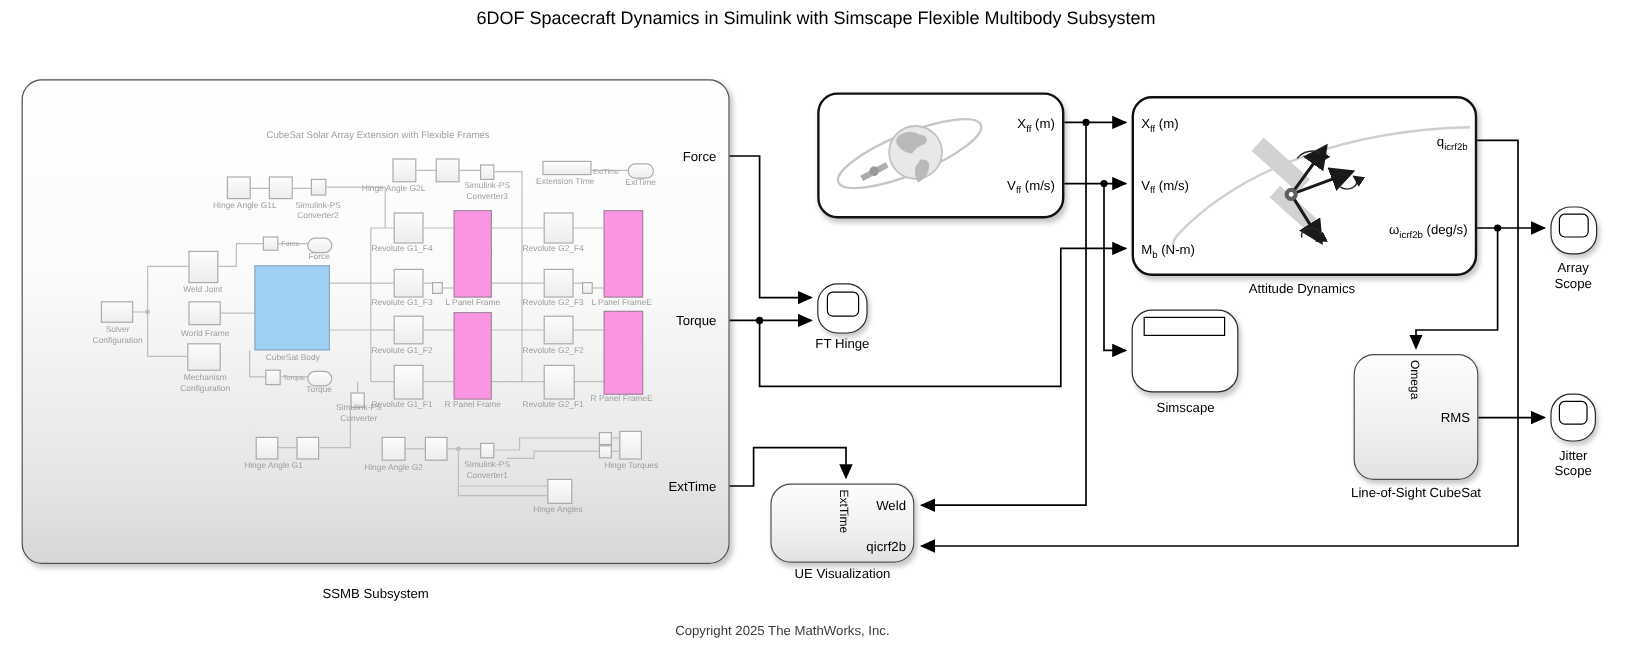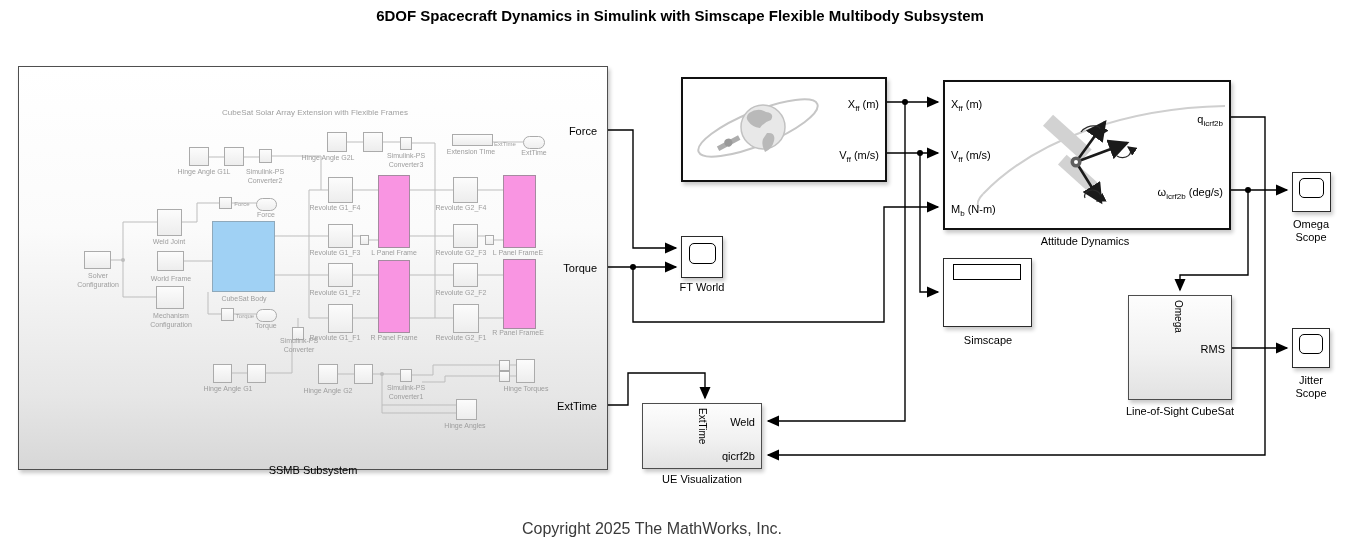--- a/index.html
+++ b/index.html
@@ -2,32 +2,32 @@
 <html><head>
 <meta charset="utf-8">
 <style>
   html,body { margin:0; padding:0; background:#ffffff; }
   .canvas {
     position:relative; width:1360px; height:547px; background:#ffffff;
     font-family:"Liberation Sans", sans-serif; overflow:hidden; color:#000;
   }
   .model-title {
     position:absolute; left:0; top:7px; width:1360px; text-align:center;
-    font-size:15px; font-weight:bold; color:#000;
+    font-size:15px; font-weight:normal; color:#000;
   }
   .copyright {
     position:absolute; left:0; top:520px; width:1304px; text-align:center;
-    font-size:16px; color:#3a3a3a;
+    font-size:11px; color:#3a3a3a;
   }
   svg.wires { position:absolute; left:0; top:0; pointer-events:none; }
   svg.wires path { pointer-events:stroke; }
 
   
   .blk { position:absolute; box-sizing:border-box; }
-  .shadow { box-shadow:2px 3px 4px rgba(0,0,0,0.22); }
+  .shadow { box-shadow:2px 3px 4px rgba(0,0,0,0.22);border-radius:17px; }
   .white-blk { background:#ffffff; border:2px solid #111; }
   .thin-blk  { background:#ffffff; border:1.4px solid #2b2b2b; }
   .grad-blk  { background:linear-gradient(180deg,#fdfdfd 0%,#f1f1f1 55%,#e2e2e2 100%); border:1.5px solid #4d4d4d; }
   .blk-label { position:absolute; transform:translateX(-50%); white-space:pre-line; text-align:center; font-size:11px; color:#000; line-height:1.15; }
   .port-lab { position:absolute; font-size:11px; height:16px; line-height:16px; white-space:nowrap; color:#000; }
   .port-lab sub { font-size:8px; }
   .pl-right { text-align:right; }
   .vlabel { position:absolute; writing-mode:vertical-rl; font-size:10px; color:#000; }
   .screen { position:absolute; border:1.6px solid #000; border-radius:5px; background:#fff; }
   .disp-rect { position:absolute; border:1.4px solid #000; background:#fff; }
@@ -226,21 +226,21 @@
           <div class="ib ib-box" style="left: 515px; top: 358px; width: 19px; height: 24px;"></div>
           <div class="in-label" style="left: 525px; top: 384px;">Hinge Torques</div>
           <div class="ib ib-box" style="left: 455px; top: 398px; width: 21px; height: 21px;"></div>
           <div class="in-label" style="left: 464px; top: 421px;">Hinge Angles</div>
         </div>
     </div>
     <div class="port-lab pl-right" style="right:10px; top:56px;">Force</div>
     <div class="port-lab pl-right" style="right:10px; top:193px;">Torque</div>
     <div class="port-lab pl-right" style="right:10px; top:331px;">ExtTime</div>
   </div>
-  <div class="blk-label" style="left:313px; top:464px;text-align:right;">SSMB Subsystem</div>
+  <div class="blk-label" style="left:313px; top:489px;text-align:right;">SSMB Subsystem</div>
 
   <div class="blk white-blk shadow" style="left:681px; top:77px; width:206px; height:105px;">
     <svg width="202" height="101" viewBox="0 0 202 101">
       <ellipse cx="75" cy="49" rx="64" ry="17" fill="none" stroke="#c6c6c6" stroke-width="2" transform="rotate(-22 75 49)"></ellipse>
       <circle cx="80" cy="48" r="22" fill="#e8e8e8" stroke="#c2c2c2" stroke-width="1.5"></circle>
       <path d="M66 34 q9 -6 17 -1 q9 1 5 8 q-7 2 -11 8 q-8 -1 -12 -7 q-3 -4 1 -8 Z" fill="#b9b9b9"></path>
       <path d="M84 54 q9 -1 7 8 q-2 8 -9 11 q-4 -7 -2 -13 Z" fill="#b9b9b9"></path>
       <g transform="rotate(-28 45 65)">
         <rect x="34" y="62" width="9" height="5" fill="#adadad"></rect>
         <rect x="49" y="62" width="9" height="5" fill="#adadad"></rect>
@@ -279,31 +279,31 @@
     <div class="port-lab" style="left:6px; top:65px;"><span>V</span><sub>ff</sub><span> (m/s)</span></div>
     <div class="port-lab" style="left:6px; top:119px;"><span>M</span><sub>b</sub><span> (N-m)</span></div>
     <div class="port-lab pl-right" style="right:6px; top:29px;"><span>q</span><sub>icrf2b</sub><span></span></div>
     <div class="port-lab pl-right" style="right:6px; top:102px;"><span>ω</span><sub>icrf2b</sub><span> (deg/s)</span></div>
   </div>
   <div class="blk-label" style="left:1085px; top:235px;">Attitude Dynamics</div>
 
   <div class="blk thin-blk shadow" style="left:681px; top:236px; width:42px; height:42px;">
     <div class="screen" style="left:7px; top:6px; width:25px; height:19px;"></div>
   </div>
-  <div class="blk-label" style="left:702px; top:281px;">FT World</div>
+  <div class="blk-label" style="left:702px; top:281px;">FT Hinge</div>
 
   <div class="blk thin-blk shadow" style="left:943px; top:258px; width:89px; height:69px;">
     <div class="disp-rect" style="left:9px; top:5px; width:66px; height:14px;"></div>
   </div>
   <div class="blk-label" style="left:988px; top:334px;">Simscape</div>
 
   <div class="blk thin-blk shadow" style="left:1292px; top:172px; width:39px; height:40px;">
     <div class="screen" style="left:6px; top:5px; width:23px; height:18px;"></div>
   </div>
-  <div class="blk-label" style="left:1311px; top:218px;">Omega Scope</div>
+  <div class="blk-label" style="left:1311px; top:218px;">Array Scope</div>
 
   <div class="blk thin-blk shadow" style="left:1292px; top:328px; width:38px; height:40px;">
     <div class="screen" style="left:6px; top:5px; width:22px; height:18px;"></div>
   </div>
   <div class="blk-label" style="left:1311px; top:374px;">Jitter Scope</div>
 
   <div class="blk grad-blk shadow" style="left:1128px; top:295px; width:104px; height:105px;">
     <div class="vlabel" style="left:44px; top:4px;">Omega</div>
     <div class="port-lab pl-right" style="right:6px; top:45px;">RMS</div>
   </div>

